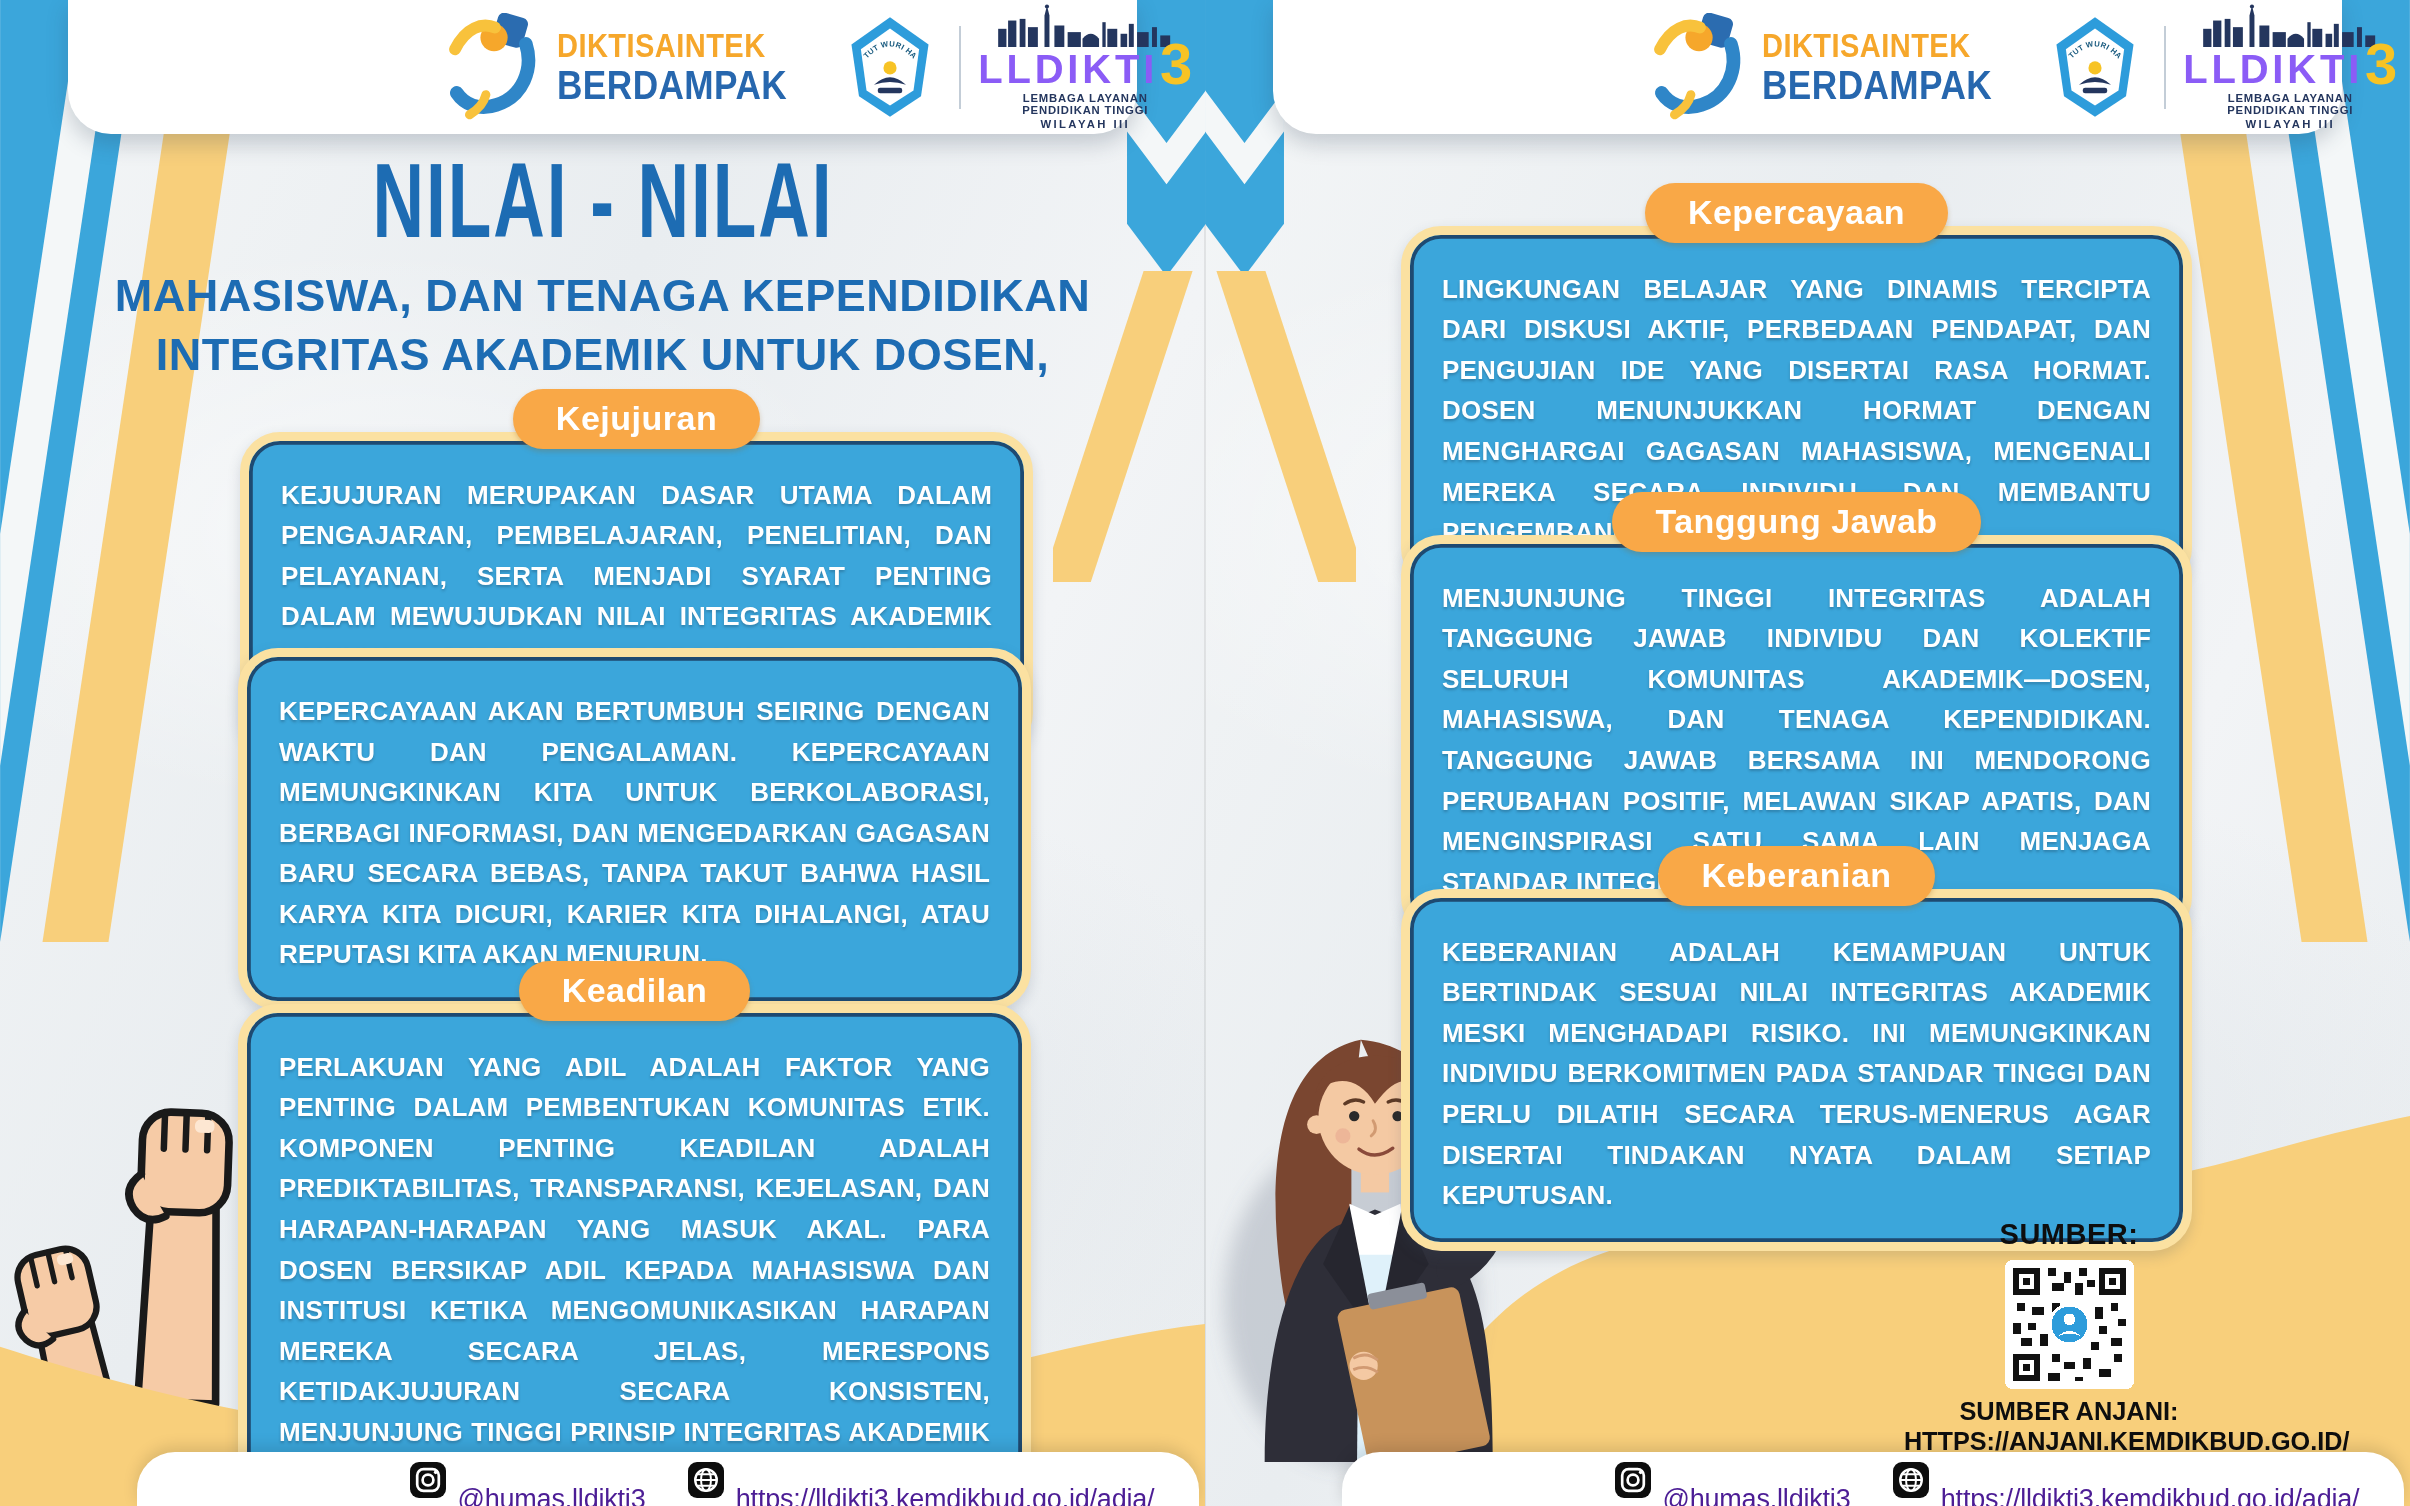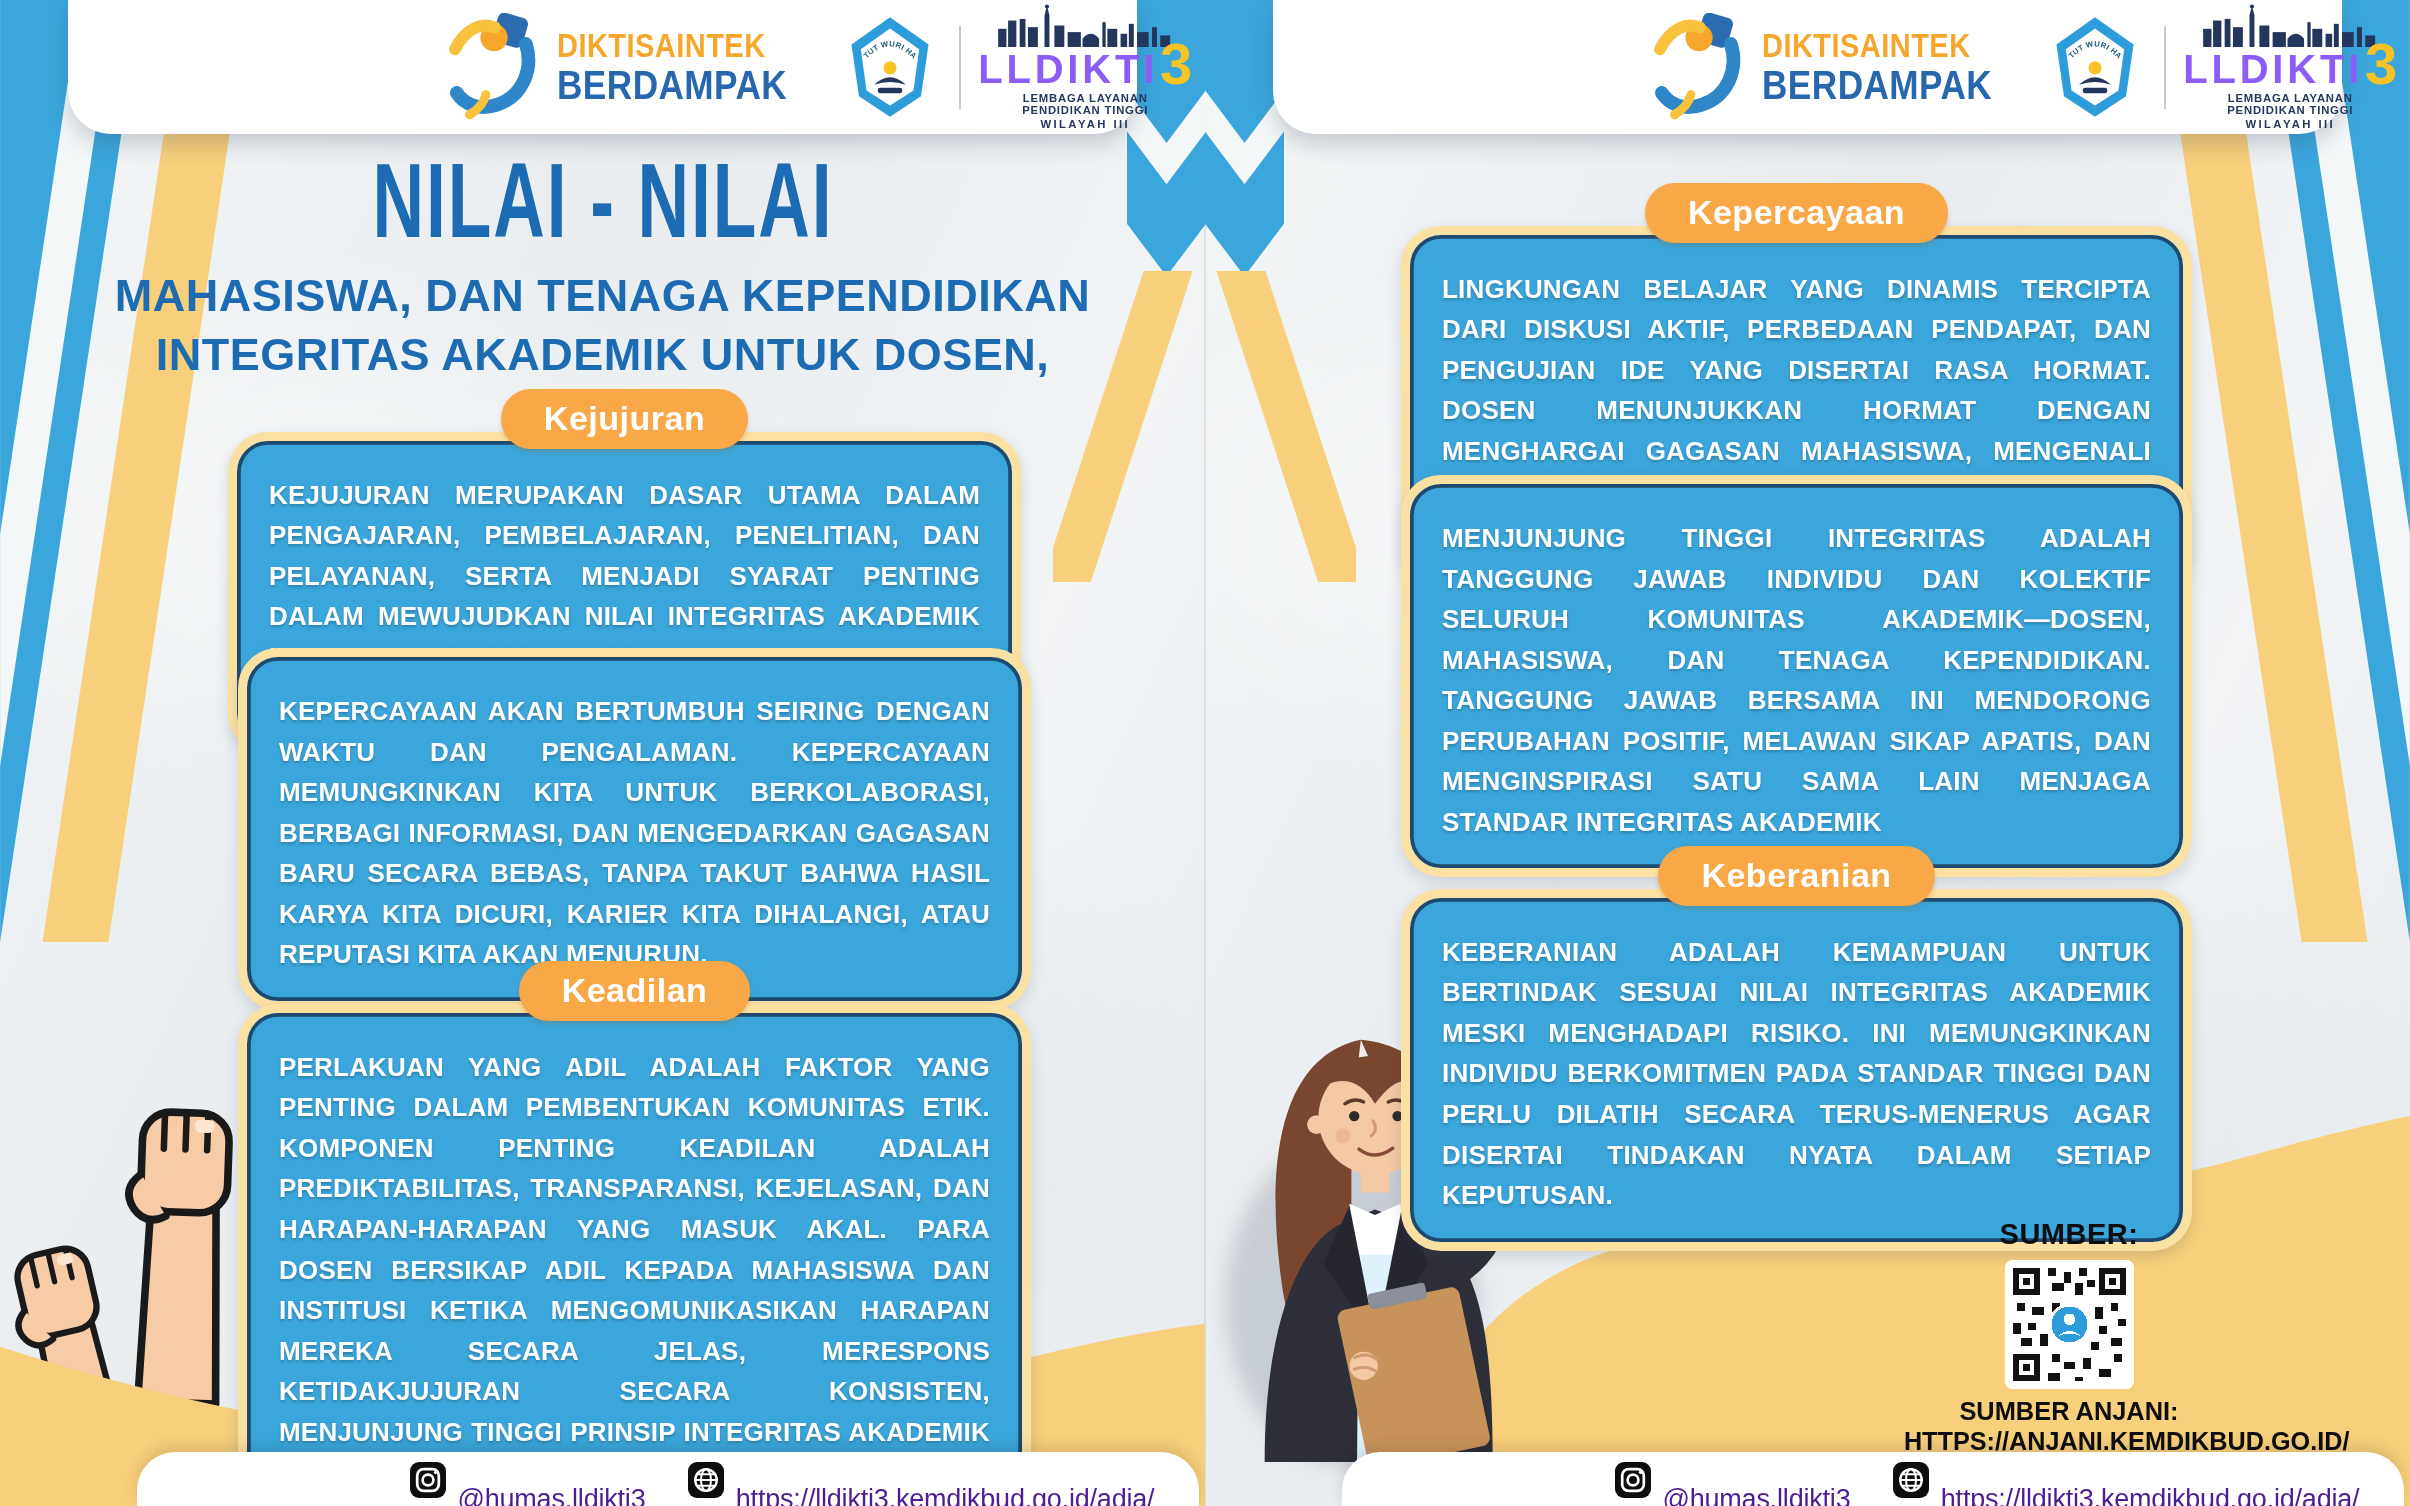--- a/index.html
+++ b/index.html
@@ -72,21 +72,21 @@
     margin-top:-17px; width:100%;
     background:#3BA6DB; border:9.4px solid #FBE1A1; border-radius:40px;
     box-shadow:inset 0 0 0 3.8px rgba(26,58,94,.85), 0 5.6px 13px rgba(60,80,100,.18);
     padding:34px 32px 26px 32px;
   }
   .valbox p {
     color:#fff; font-weight:700; font-size:26px; line-height:1.56;
     text-align:justify; letter-spacing:0.2px;
     text-shadow:0 1.9px 2.8px rgba(20,40,60,.30);
   }
-  .p1s1 { left:228px; width:793px; top:389px; }
+  .p1s1 { left:240px; width:793px; top:389px; }
   .p1s2 { left:238px; width:793px; top:665px; }
   .p1s3 { left:238px; width:793px; top:961px; }
   .p2s1 { left:196px; width:791px; top:183px; }
   .p2s2 { left:196px; width:791px; top:492px; }
   .p2s3 { left:196px; width:791px; top:846px; }
 
   
   .wave1 { position:absolute; z-index:3; left:0; bottom:0; width:1205px; height:247px; }
   .wave2 { position:absolute; z-index:3; left:0; bottom:0; width:1205px; height:471px; }
   .fists { position:absolute; z-index:2; left:-7.5px; top:1028px; width:405px; height:457px; }
@@ -347,20 +347,21 @@
       </div>
     </div>
 
     <section class="val p2s1">
       <div class="badge">Kepercayaan</div>
       <div class="valbox">
           <p>LINGKUNGAN BELAJAR YANG DINAMIS TERCIPTA DARI DISKUSI AKTIF, PERBEDAAN PENDAPAT, DAN PENGUJIAN IDE YANG DISERTAI RASA HORMAT. DOSEN MENUNJUKKAN HORMAT DENGAN MENGHARGAI GAGASAN MAHASISWA, MENGENALI MEREKA SECARA INDIVIDU, DAN MEMBANTU PENGEMBANGAN IDE MEREKA.</p>
         </div>
     </section>
     <section class="val p2s2">
+      <div class="badge">Tanggung Jawab</div>
       <div class="valbox">
           <p>MENJUNJUNG TINGGI INTEGRITAS ADALAH TANGGUNG JAWAB INDIVIDU DAN KOLEKTIF SELURUH KOMUNITAS AKADEMIK—DOSEN, MAHASISWA, DAN TENAGA KEPENDIDIKAN. TANGGUNG JAWAB BERSAMA INI MENDORONG PERUBAHAN POSITIF, MELAWAN SIKAP APATIS, DAN MENGINSPIRASI SATU SAMA LAIN MENJAGA STANDAR INTEGRITAS AKADEMIK</p>
         </div>
     </section>
     <section class="val p2s3">
       <div class="badge">Keberanian</div>
       <div class="valbox">
           <p>KEBERANIAN ADALAH KEMAMPUAN UNTUK BERTINDAK SESUAI NILAI INTEGRITAS AKADEMIK MESKI MENGHADAPI RISIKO. INI MEMUNGKINKAN INDIVIDU BERKOMITMEN PADA STANDAR TINGGI DAN PERLU DILATIH SECARA TERUS-MENERUS AGAR DISERTAI TINDAKAN NYATA DALAM SETIAP KEPUTUSAN.</p>
         </div>
     </section>

